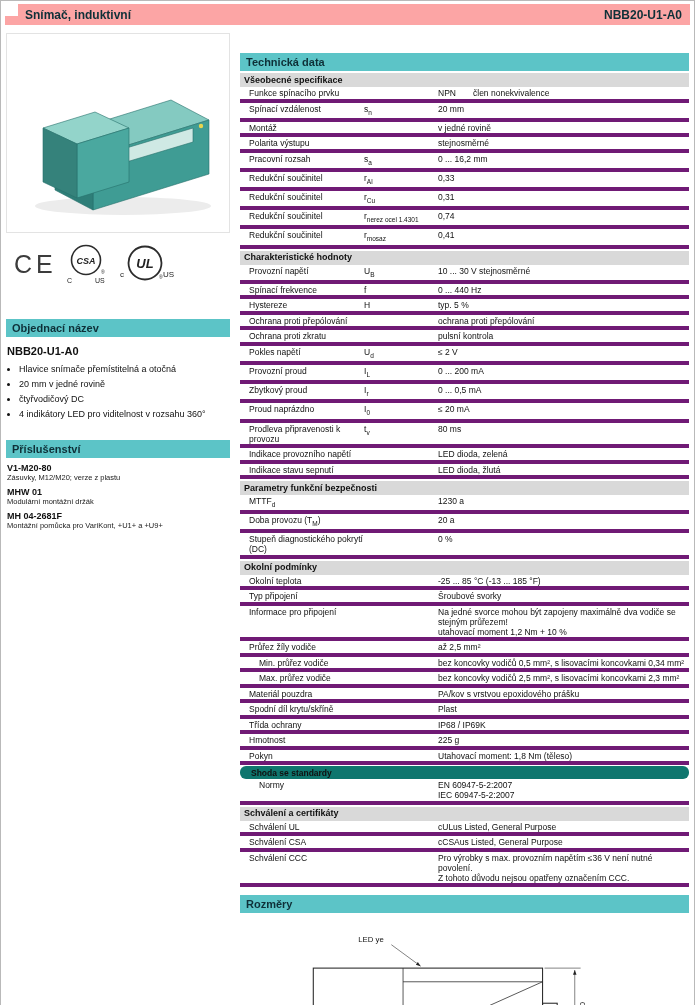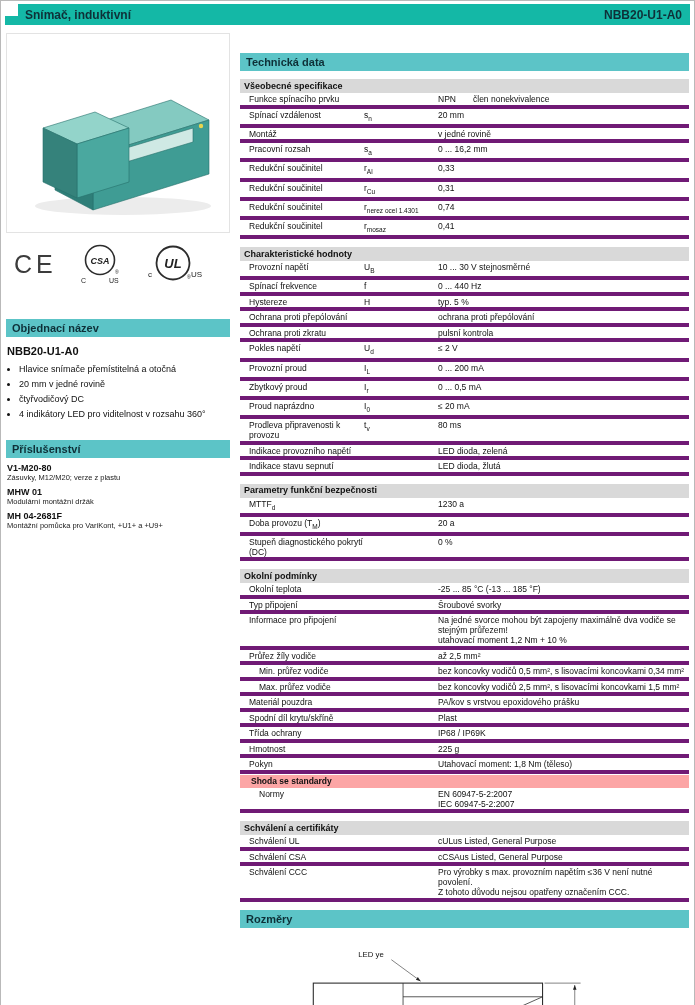--- a/index.html
+++ b/index.html
@@ -1,41 +1,41 @@
 <!DOCTYPE html>
 <html lang="cs"><head>
 <meta charset="utf-8">
 <style>
   html,body{margin:0;padding:0;background:#fff;}
   body{font-family:"Liberation Sans",sans-serif;color:#111;}
   .page{width:695px;min-height:1005px;box-sizing:border-box;border:1px solid #b9b9b9;background:#fff;position:relative;overflow:hidden;}
   
-  .topbar{margin:3px 4px 0 4px;height:21px;background:#14b8a6;display:flex;align-items:center;justify-content:space-between;padding:0 8px 0 20px;position:relative;}
+  .topbar{margin:3px 4px 0 4px;height:21px;background:#fca5a5;display:flex;align-items:center;justify-content:space-between;padding:0 8px 0 20px;position:relative;}
   .corner{position:absolute;left:0;top:0;width:13px;height:12px;background:#fff;}
   .tb-title,.tb-model{font-size:12px;font-weight:bold;color:#0e3038;}
   
   .cols{display:flex;gap:10px;padding:8px 5px 0 5px;align-items:flex-start;}
   .col-left{width:224px;flex:0 0 224px;}
   .col-right{flex:1;min-width:0;}
   .bar{background:#5cc4c7;color:#0e3038;font-weight:bold;font-size:11px;padding:3px 6px;line-height:12px;margin-top:20px;}
   .mt{margin-top:8px;}
   
   .photo-box{height:198px;border:1px solid #e3e3e3;display:flex;align-items:center;justify-content:center;background:#fff;margin-bottom:2px;}
-  .marks{display:flex;align-items:center;gap:16px;padding:6px 2px 12px 8px;height:46px;}
+  .marks{display:flex;align-items:center;gap:2px;padding:6px 2px 12px 8px;height:46px;}
   .ce-mark{font-size:25px;letter-spacing:4px;color:#3c3c3c;}
   .code{font-size:11px;font-weight:bold;margin:8px 2px 7px 1px;}
   .features{margin:0 0 12px 13px;padding:0;font-size:9px;font-weight:normal;}
   .features li{margin-bottom:4px;line-height:11px;}
   .acc{margin:5px 1px 0 1px;}
   .acc-name{font-size:9px;font-weight:bold;line-height:10px;}
   .acc-desc{font-size:7.5px;line-height:9px;color:#222;}
   
   .ttable{margin-top:2px;}
-  .thead{background:#d9d9d9;font-weight:bold;font-size:9px;padding:1.5px 4px;line-height:11px;margin-top:8px;}
-  .tsubhead{background:#fca5a5;font-weight:bold;font-size:8.5px;padding:1.5px 4px 1.5px 11px;line-height:10px;margin-top:1px;}
+  .thead{background:#d9d9d9;font-weight:bold;font-size:9px;padding:1.5px 4px;line-height:11px;margin-top:2px;}
+  .tsubhead{background:#0f766e;font-weight:bold;font-size:8.5px;padding:1.5px 4px 1.5px 11px;line-height:10px;margin-top:1px;border-radius:6px;}
   .trow{display:flex;align-items:flex-start;padding:1px 0 0.5px 0;border-bottom:4px solid #701a75;font-size:8.5px;line-height:10px;}
   .tlabel{width:124px;flex:0 0 124px;padding-left:9px;box-sizing:border-box;}
   .tlabel.ind{padding-left:19px;}
   .tsym{width:58px;flex:0 0 58px;white-space:nowrap;}
   .tval{flex:1;white-space:pre-line;min-width:0;padding-left:16px;}
   .v1{display:inline-block;min-width:35px;}
   sub{font-size:6.5px;}
   
   .drawings{padding:10px 0 6px 0;}
   .dwg{display:block;margin:2px auto 0 auto;}
@@ -137,20 +137,25 @@
             <div class="tlabel">Spínací vzdálenost</div>
             <div class="tsym">s<sub>n</sub></div>
             <div class="tval">20 mm</div>
           </div>
           <div class="trow">
             <div class="tlabel">Montáž</div>
             <div class="tsym"></div>
             <div class="tval">v jedné rovině</div>
           </div>
           <div class="trow">
+            <div class="tlabel">Polarita výstupu</div>
+            <div class="tsym"></div>
+            <div class="tval">stejnosměrné</div>
+          </div>
+          <div class="trow">
             <div class="tlabel">Pracovní rozsah</div>
             <div class="tsym">s<sub>a</sub></div>
             <div class="tval">0 ... 16,2 mm</div>
           </div>
           <div class="trow">
             <div class="tlabel">Redukční součinitel</div>
             <div class="tsym">r<sub>Al</sub></div>
             <div class="tval">0,33</div>
           </div>
           <div class="trow">
@@ -268,21 +273,21 @@
             <div class="tval">až 2,5 mm²</div>
           </div>
           <div class="trow">
             <div class="tlabel ind">Min. průřez vodiče</div>
             <div class="tsym"></div>
             <div class="tval">bez koncovky vodičů 0,5 mm², s lisovacími koncovkami 0,34 mm²</div>
           </div>
           <div class="trow">
             <div class="tlabel ind">Max. průřez vodiče</div>
             <div class="tsym"></div>
-            <div class="tval">bez koncovky vodičů 2,5 mm², s lisovacími koncovkami 1,5 mm²</div>
+            <div class="tval">bez koncovky vodičů 2,5 mm², s lisovacími koncovkami 2,3 mm²</div>
           </div>
           <div class="trow">
             <div class="tlabel">Materiál pouzdra</div>
             <div class="tsym"></div>
             <div class="tval">PA/kov s vrstvou epoxidového prášku</div>
           </div>
           <div class="trow">
             <div class="tlabel">Spodní díl krytu/skříně</div>
             <div class="tsym"></div>
             <div class="tval">Plast</div>

